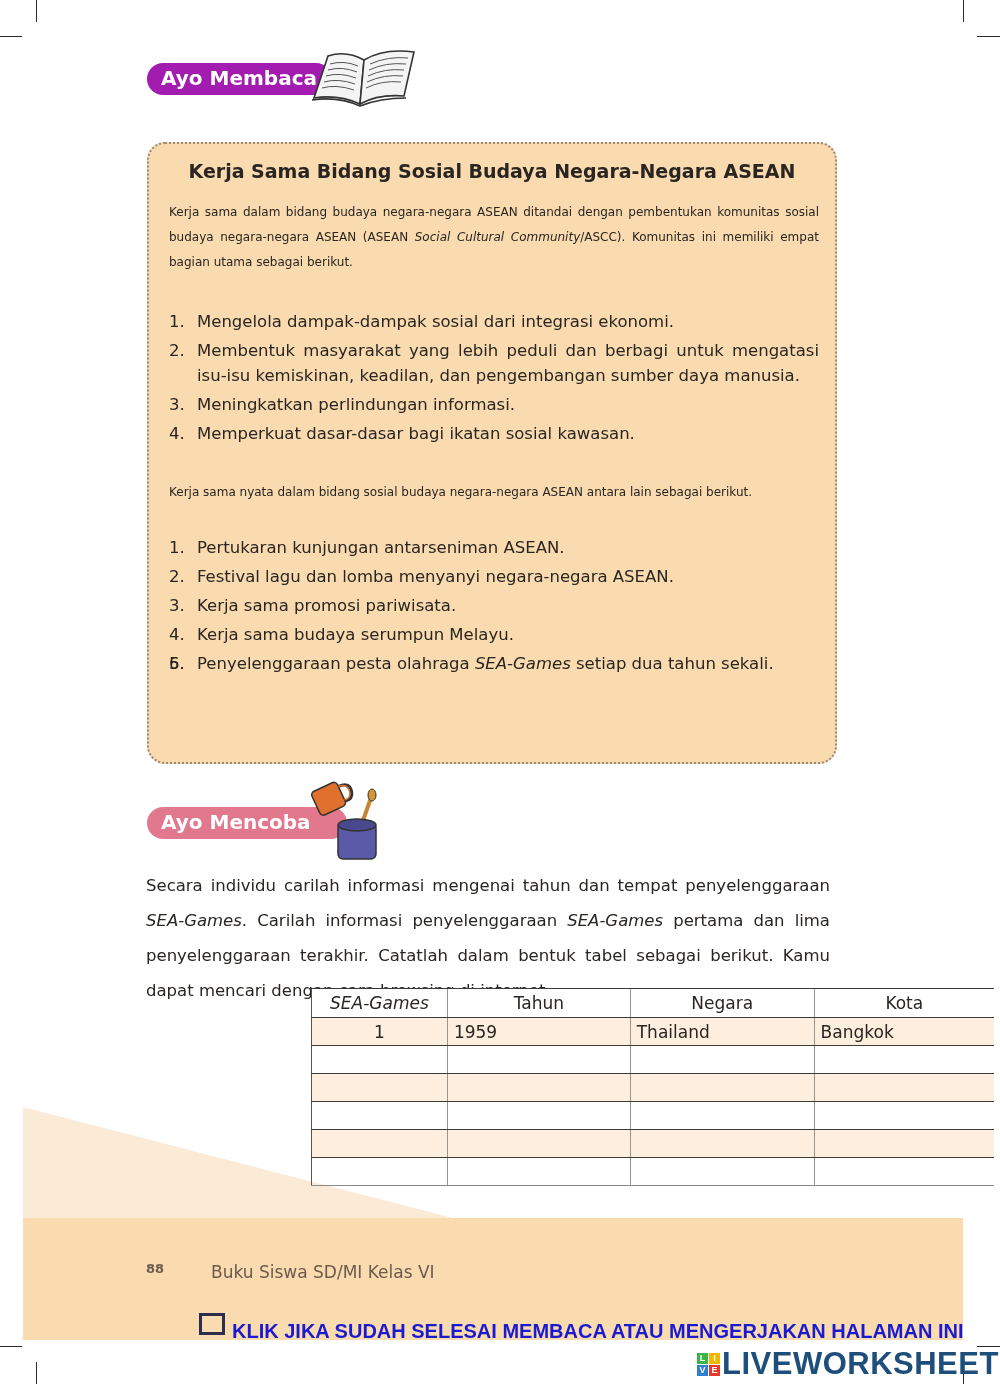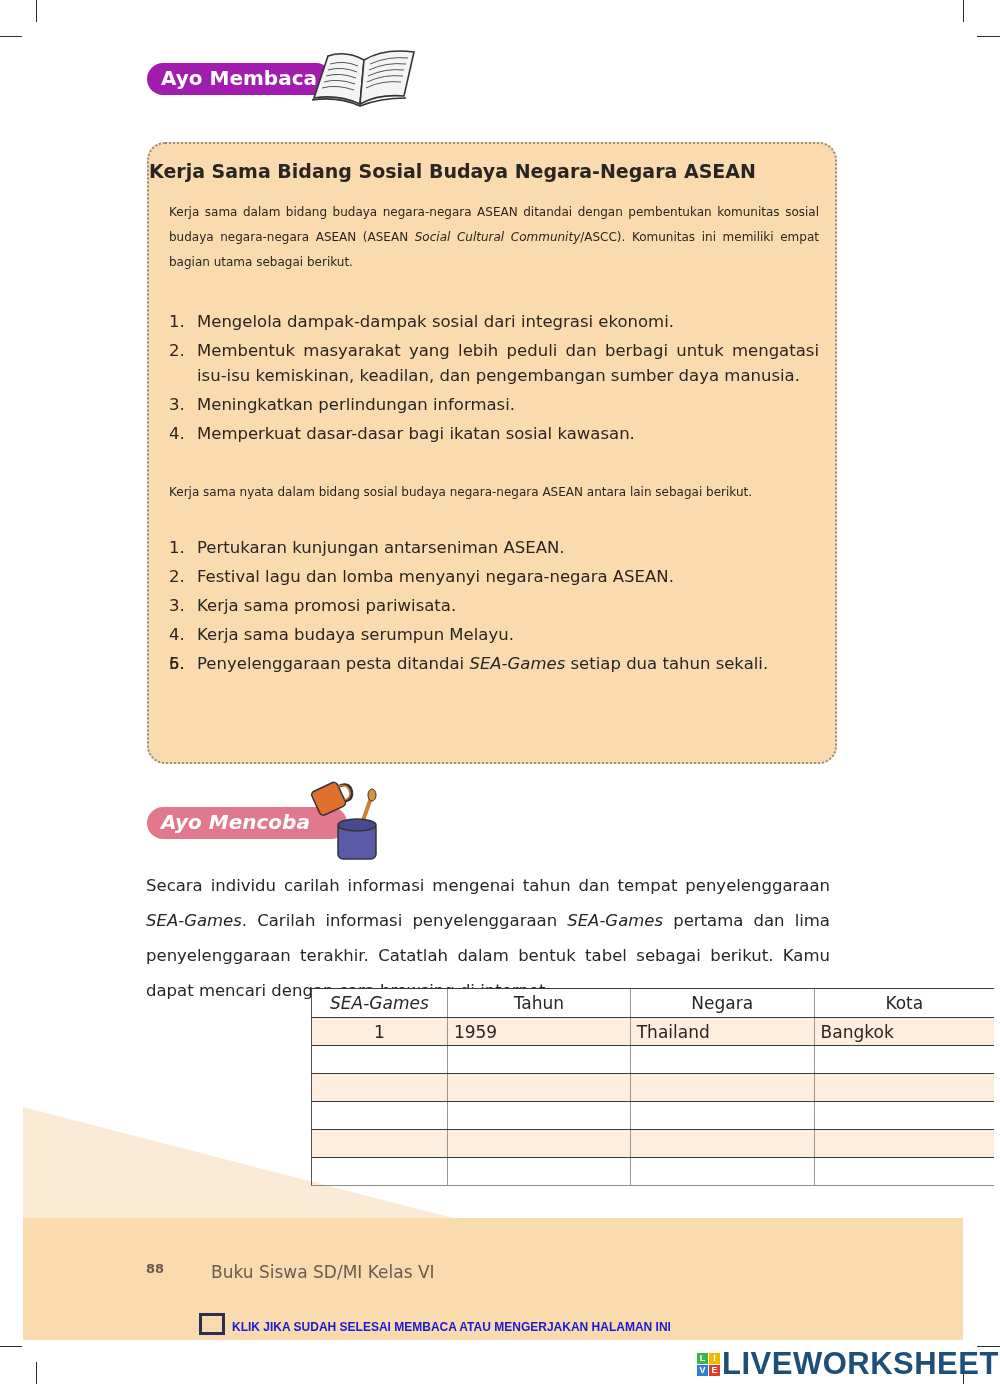--- a/index.html
+++ b/index.html
@@ -3,28 +3,28 @@
 <meta charset="utf-8">
 <style>
   html, body { margin:0; padding:0; }
   body { width:1000px; height:1384px; position:relative; background:#ffffff; overflow:hidden;
          font-family:"DejaVu Sans", sans-serif; color:#2a2522; }
   .crop { position:absolute; background:#2b2b2b; }
   
   .pill { position:absolute; border-radius:16px; color:#fff; font-weight:bold;
           font-size:20px; line-height:30px; padding-left:14px; box-sizing:border-box; }
   .pill-teal { left:147px; top:63px; width:185px; height:32px; background:#a21caf; }
-  .pill-pink { left:147px; top:807px; width:200px; height:32px; background:#e2788e;font-style:italic; }
+  .pill-pink { left:147px; top:807px; width:200px; height:32px; background:#e2788e; }
   .book-icon { position:absolute; left:308px; top:48px; width:112px; height:60px; }
   .cups-icon { position:absolute; left:308px; top:775px; width:80px; height:90px; }
   
   .reading-box { position:absolute; left:147px; top:142px; width:690px; height:622px;
                  background:#f9dbaf; border-radius:18px; box-sizing:border-box;
                  border:2px dotted #9a8a78; }
-  .reading-title { position:absolute; left:0; width:100%; top:16px; 
+  .reading-title { position:absolute; left:0; width:100%; top:16px; text-align:center;
                    font-weight:bold; font-size:19px; color:#2a2522; }
   .para { position:absolute; left:20px; width:650px; font-size:12px; line-height:25px;
           text-align:justify; color:#2a2522; }
   .list { position:absolute; left:20px; width:650px; font-size:16.5px; line-height:25px; margin:0; padding:0; list-style:none; }
   .list li { position:relative; padding-left:28px; text-align:justify; margin-bottom:4px; }
   .list li .num { position:absolute; left:0; top:0; }
   
   .instr { position:absolute; left:146px; top:868px; width:684px; font-size:16.5px; line-height:35px;
            text-align:justify; color:#2a2522; }
   
@@ -40,21 +40,21 @@
   .sea-table tr.row-last td { border-bottom:1px solid #8a8a8a; }
   
   .tri { position:absolute; left:23px; top:1107px; width:0; height:0;
          border-bottom:111px solid #fbebd6; border-right:430px solid transparent; }
   .footer-band { position:absolute; left:23px; top:1218px; width:940px; height:122px; background:#f9dbaf; }
   .page-num { position:absolute; left:146px; top:1261px; font-size:13px; font-weight:bold; color:#6d5a4e; }
   .book-label { position:absolute; left:211px; top:1262px; font-size:17px; color:#6d5a4e;text-align:right; }
   .done-checkbox { position:absolute; left:199px; top:1313px; width:26px; height:22px;
                    border:3px solid #2d2d4d; box-sizing:border-box; background:transparent; cursor:pointer; }
   .done-label { position:absolute; left:232px; top:1320px; font-family:"Liberation Sans", sans-serif;
-                font-weight:bold; font-size:12px; color:#1a1ad0; }
+                font-weight:bold; font-size:20px; color:#1a1ad0; }
   .lw-logo { position:absolute; left:697px; top:1348px; height:32px; display:flex; align-items:center; }
   .lw-grid { display:grid; grid-template-columns:11px 11px; grid-template-rows:11px 11px; gap:1px; margin-right:2px; }
   .lw-grid span { font-size:9px; line-height:11px; color:#fff; font-weight:bold; text-align:center; font-family:"Liberation Sans", sans-serif; }
   .lw-text { font-family:"Liberation Sans", sans-serif; font-weight:bold; font-size:31px; color:#1e4e7a; letter-spacing:0.5px; }
 </style>
 </head>
 <body>
 
 <div class="crop" style="left:36px;top:0;width:1px;height:22px;"></div>
 <div class="crop" style="left:0;top:36px;width:22px;height:1px;"></div>
@@ -93,21 +93,21 @@
     <li><span class="num">3.</span><span>Meningkatkan perlindungan informasi.</span></li>
     <li><span class="num">4.</span><span>Memperkuat dasar-dasar bagi ikatan sosial kawasan.</span></li>
   </ul>
   <div class="para" style="top:336px;">Kerja sama nyata dalam bidang sosial budaya negara-negara ASEAN antara lain sebagai berikut.</div>
   <ul class="list" style="top:391px;">
     <li><span class="num">1.</span><span>Pertukaran kunjungan antarseniman ASEAN.</span></li>
     <li><span class="num">2.</span><span>Festival lagu dan lomba menyanyi negara-negara ASEAN.</span></li>
     <li><span class="num">3.</span><span>Kerja sama promosi pariwisata.</span></li>
     <li><span class="num">4.</span><span>Kerja sama budaya serumpun Melayu.</span></li>
     <li><span class="num">5.</span></li>
-    <li><span class="num">6.</span><span>Penyelenggaraan pesta ditandai </span><i>SEA-Games</i><span> setiap dua tahun sekali.</span></li>
+    <li><span class="num">6.</span><span>Penyelenggaraan pesta olahraga </span><i>SEA-Games</i><span> setiap dua tahun sekali.</span></li>
   </ul>
 </div>
 
 <div class="pill pill-pink">Ayo Mencoba</div>
 <svg class="cups-icon" viewBox="0 0 80 90">
   <g transform="rotate(-25 22 22)">
     <rect x="6" y="10" width="28" height="26" rx="4" fill="#e0702e" stroke="#333" stroke-width="1.5"></rect>
     <path d="M34 16 Q46 16 44 26 Q42 34 34 32" fill="none" stroke="#333" stroke-width="3"></path>
     <path d="M34 16 Q44 17 42 26 Q40 32 34 31" fill="none" stroke="#e0702e" stroke-width="1.5"></path>
   </g>

